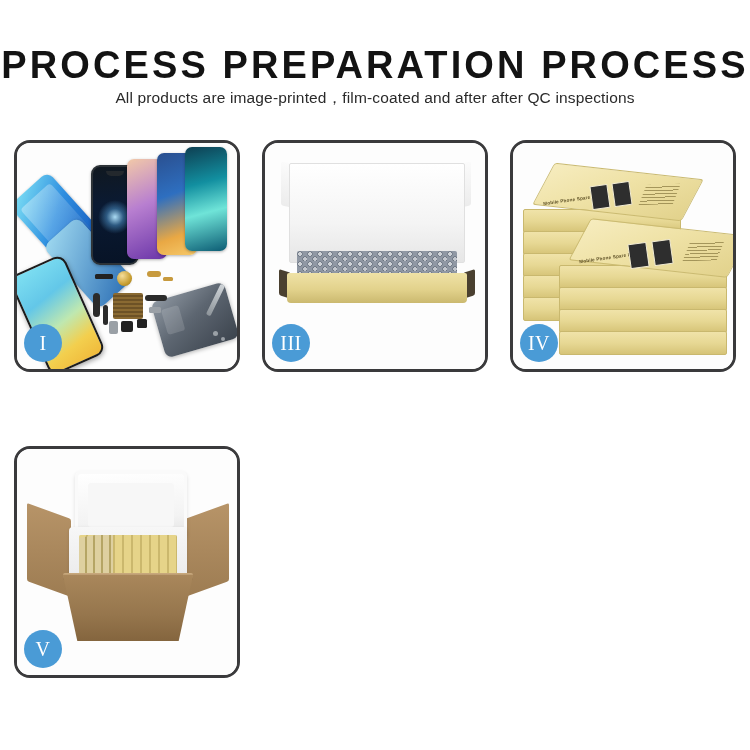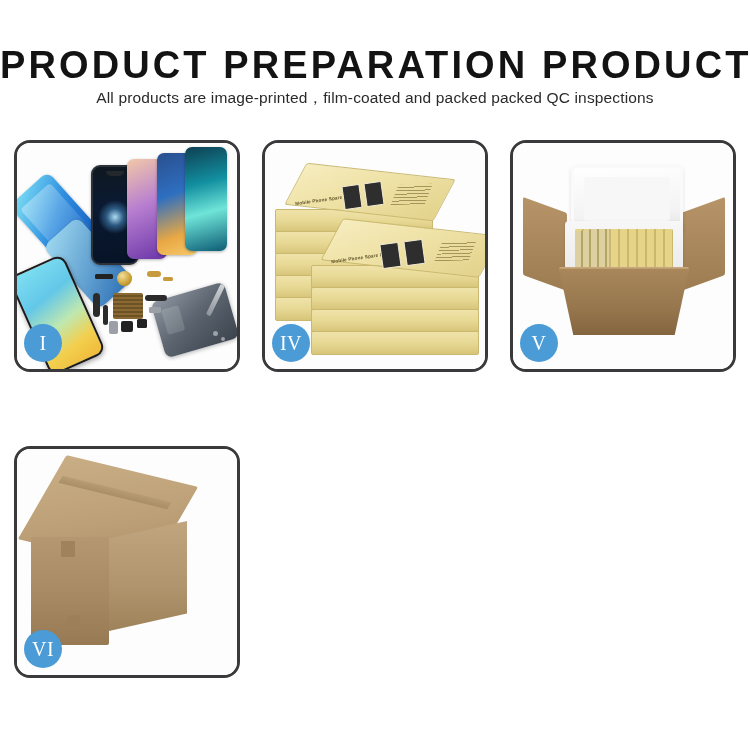--- a/index.html
+++ b/index.html
@@ -216,22 +216,22 @@
       background:linear-gradient(180deg,#c1a57e 0%,#b0946d 60%,#9e8259 100%);
       clip-path:polygon(0% 16%,100% 0%,100% 84%,0% 100%);}
   .p6-tab{position:absolute;background:#9c8059;border-radius:1px;opacity:.85;}
 </style>
 </head>
 <body>
 
 <div class="page">
 
   <div class="header">
-    <div class="title">PRODUCT PREPARATION PRODUCT</div>
-    <div class="subtitle">All products are image-printed，film-coated and packed packed QC inspections</div>
+    <div class="title">PROCESS PREPARATION PROCESS</div>
+    <div class="subtitle">All products are image-printed，film-coated and after after QC inspections</div>
   </div>
 
   <div class="grid">
 
     <div class="panel">
       <div class="panel-stage">
         <div class="ph p1-a"></div>
         <div class="ph p1-b"></div>
         <div class="ph p1-glass"></div>
         <div class="ph p1-c"></div>
@@ -252,20 +252,32 @@
         <div class="p1-flex" style="left:128px;top:152px;width:22px;height:6px;"></div>
         <div class="chip silver" style="left:132px;top:164px;width:12px;height:6px;"></div>
         <div class="p1-tool"></div>
         <div class="chip silver" style="left:196px;top:188px;width:5px;height:5px;border-radius:50%;"></div>
         <div class="chip silver" style="left:204px;top:194px;width:4px;height:4px;border-radius:50%;"></div>
       </div>
       <div class="badge">I</div>
     </div>
 
 
+    <div class="panel">
+      <div class="panel-stage">
+        <div class="p3-lid-flap-l"></div>
+        <div class="p3-lid-flap-r"></div>
+        <div class="p3-lid-back"></div>
+        <div class="p3-bubbles"></div>
+        <div class="p3-tray-l"></div>
+        <div class="p3-tray-r"></div>
+        <div class="p3-tray"></div>
+      </div>
+      <div class="badge">III</div>
+    </div>
 
     <div class="panel">
       <div class="panel-stage">
         <div class="p4">
 
           <div class="bx" style="left:4px;top:52px;"></div>
           <div class="bx" style="left:4px;top:74px;"></div>
           <div class="bx" style="left:4px;top:96px;"></div>
           <div class="bx" style="left:4px;top:118px;"></div>
           <div class="bx" style="left:4px;top:140px;"></div>
@@ -302,26 +314,15 @@
         <div class="p5-inner">
           <div class="p5-bars"></div>
           <div class="p5-bars2"></div>
         </div>
         <div class="p5-rim"></div>
         <div class="p5-body"></div>
       </div>
       <div class="badge">V</div>
     </div>
 
-    <div class="panel">
-      <div class="panel-stage">
-        <div class="p6-top"></div>
-        <div class="p6-seam"></div>
-        <div class="p6-side"></div>
-        <div class="p6-front"></div>
-        <div class="p6-tab" style="left:44px;top:92px;width:14px;height:16px;"></div>
-        <div class="p6-tab" style="left:50px;top:166px;width:13px;height:15px;"></div>
-      </div>
-      <div class="badge">VI</div>
-    </div>
 
   </div>
 </div>
 
 </body></html>

